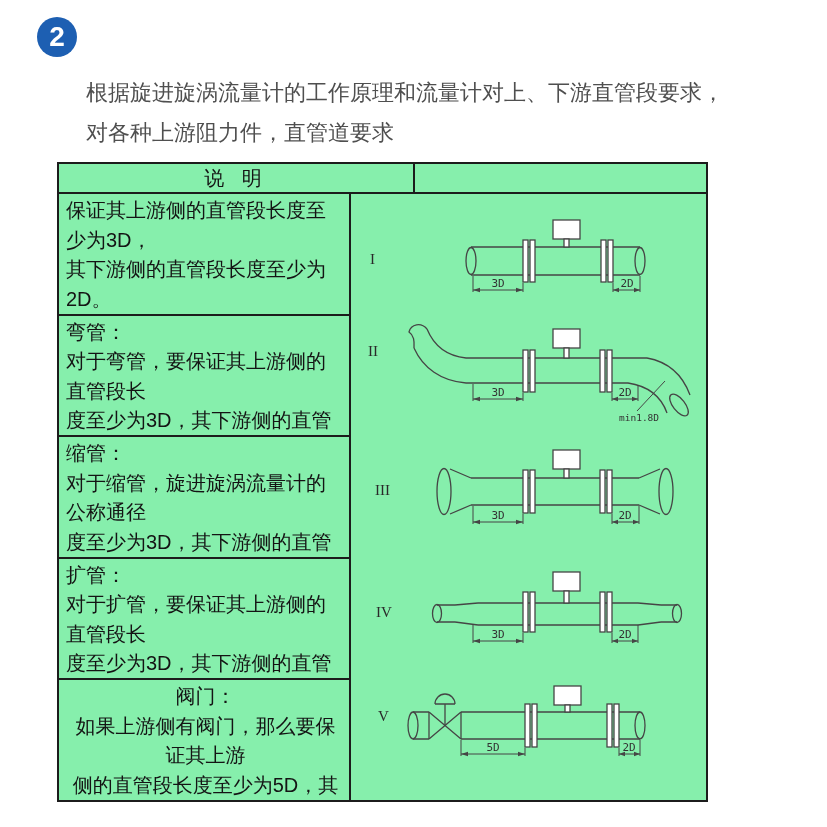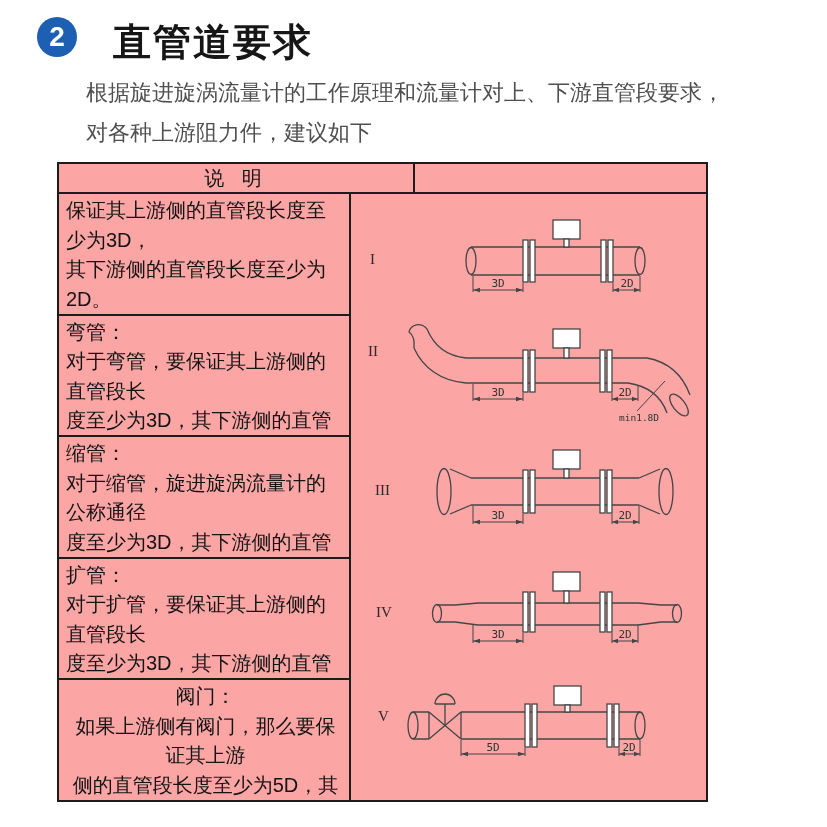--- a/index.html
+++ b/index.html
@@ -17,21 +17,21 @@
     position:absolute;left:113px;top:20px;font-size:38px;font-weight:bold;
     color:#161616;letter-spacing:2px;line-height:44px;
   }
   .intro{
     position:absolute;left:86px;top:73px;width:710px;
     font-size:22px;line-height:40px;color:#4f4f4f;white-space:pre-line;
   }
   
   .reqtable{
     position:absolute;left:57px;top:162px;width:651px;height:640px;
-    border:2px solid #1c1c1c;box-sizing:border-box;background:#fca5a5;
+    border:2px solid #1c1c1c;box-sizing:border-box;background:#86efac;
     display:flex;flex-direction:column;
   }
   .thead{display:flex;height:28px;border-bottom:2px solid #1c1c1c;flex:none;}
   .th-left{
     width:356px;box-sizing:border-box;border-right:2px solid #1c1c1c;
     display:flex;align-items:center;justify-content:center;
     font-size:20px;letter-spacing:6px;color:#141414;
   }
   .th-right{flex:1;}
   .tbody{display:flex;flex:1;min-height:0;border-radius:14px;}
@@ -56,23 +56,22 @@
   .nt{font-family:"DejaVu Sans Mono",monospace;font-size:9.5px;fill:#333;}
 </style>
 </head>
 <body>
 
 <div class="page">
 
   <div class="badge">
     <span>2</span>
   </div>
-  <div class="title">直管道要求</div>
   <div class="intro">根据旋进旋涡流量计的工作原理和流量计对上、下游直管段要求，
-对各种上游阻力件，建议如下</div>
+对各种上游阻力件，直管道要求</div>
 
   <div class="reqtable">
     <div class="thead">
       <div class="th-left">说 明</div>
       <div class="th-right"></div>
     </div>
     <div class="tbody">
 
       <div class="col-left">
         <div class="desc-cell">保证其上游侧的直管段长度至少为3D，

